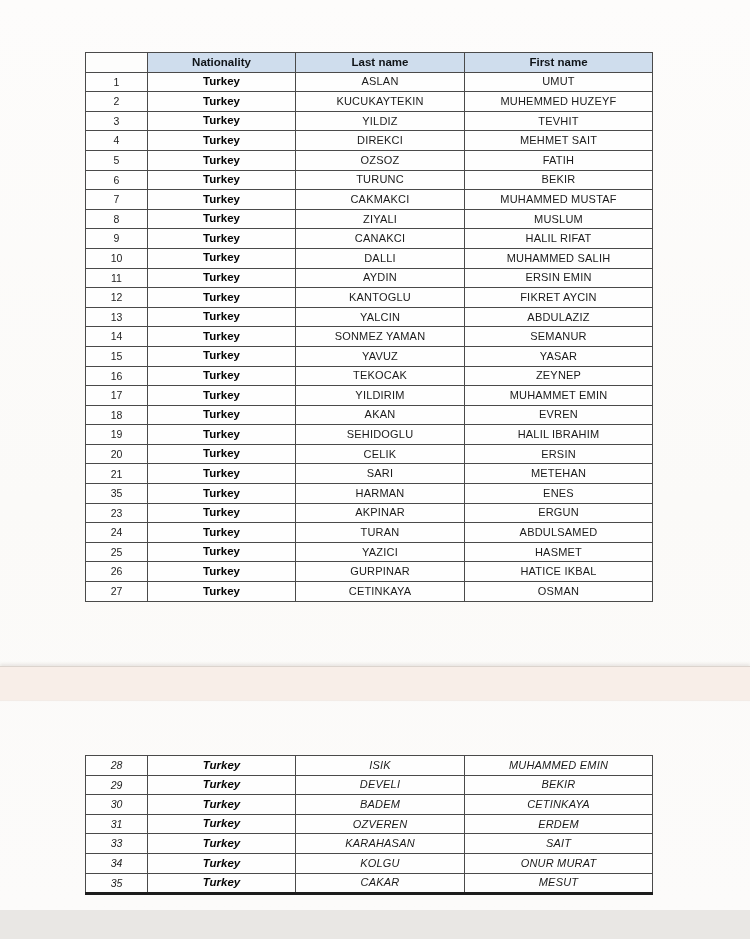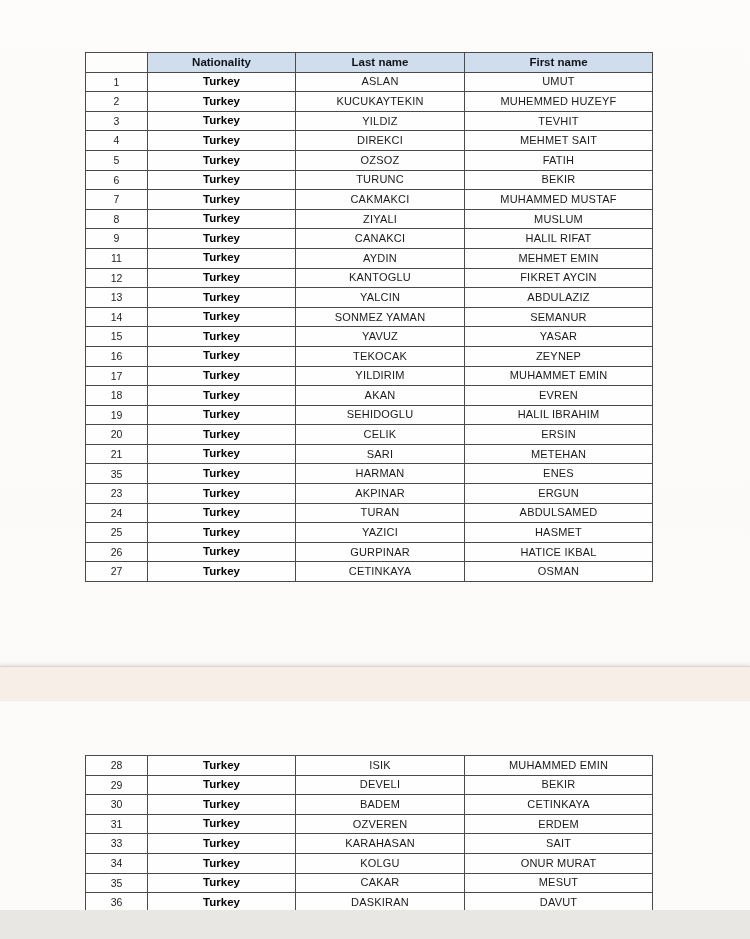--- a/index.html
+++ b/index.html
@@ -44,21 +44,21 @@
   .roster th {
     background: #cfdded;
     font-weight: bold;
     font-size: 11.5px;
     color: #101418;
   }
   .roster th.empty-head { background: #fdfdfc; }
   .roster td.num   { font-size: 10.5px; color: #222; }
   .roster td.nat   { font-weight: bold; color: #050505; font-size: 11.5px; }
   .roster td.lname, .roster td.fname { color: #1a1a1a; letter-spacing: 0.2px; }
-  #table2 { border-bottom: 3px solid #1c1c1c; }
+  #table2 { border-bottom: 3px solid #1c1c1c; font-style: italic; }
   .partial-row {
     position: absolute;
     left: 85px; top: 936px;
     width: 567px; height: 12px;
     display: flex;
     border-top: 1px solid #4a4a4a;
     box-sizing: border-box;
   }
   .partial-row .pcell {
     border-left: 1px solid #4a4a4a;
@@ -140,24 +140,30 @@
           <td class="lname">ZIYALI</td>
           <td class="fname">MUSLUM</td>
         </tr>
         <tr>
           <td class="num">9</td>
           <td class="nat">Turkey</td>
           <td class="lname">CANAKCI</td>
           <td class="fname">HALIL RIFAT</td>
         </tr>
         <tr>
+          <td class="num">10</td>
+          <td class="nat">Turkey</td>
+          <td class="lname">DALLI</td>
+          <td class="fname">MUHAMMED SALIH</td>
+        </tr>
+        <tr>
           <td class="num">11</td>
           <td class="nat">Turkey</td>
           <td class="lname">AYDIN</td>
-          <td class="fname">MEHMET EMIN</td>
+          <td class="fname">ERSIN EMIN</td>
         </tr>
         <tr>
           <td class="num">12</td>
           <td class="nat">Turkey</td>
           <td class="lname">KANTOGLU</td>
           <td class="fname">FIKRET AYCIN</td>
         </tr>
         <tr>
           <td class="num">13</td>
           <td class="nat">Turkey</td>
@@ -296,26 +302,20 @@
           <td class="nat">Turkey</td>
           <td class="lname">KOLGU</td>
           <td class="fname">ONUR MURAT</td>
         </tr>
         <tr>
           <td class="num">35</td>
           <td class="nat">Turkey</td>
           <td class="lname">CAKAR</td>
           <td class="fname">MESUT</td>
         </tr>
-        <tr>
-          <td class="num">36</td>
-          <td class="nat">Turkey</td>
-          <td class="lname">DASKIRAN</td>
-          <td class="fname">DAVUT</td>
-        </tr>
       </tbody>
   </table>
 
   <div class="partial-row">
     <div class="pcell" style="width:62px"></div>
     <div class="pcell" style="width:148px"></div>
     <div class="pcell" style="width:169px"></div>
     <div class="pcell" style="width:188px"></div>
   </div>
 

